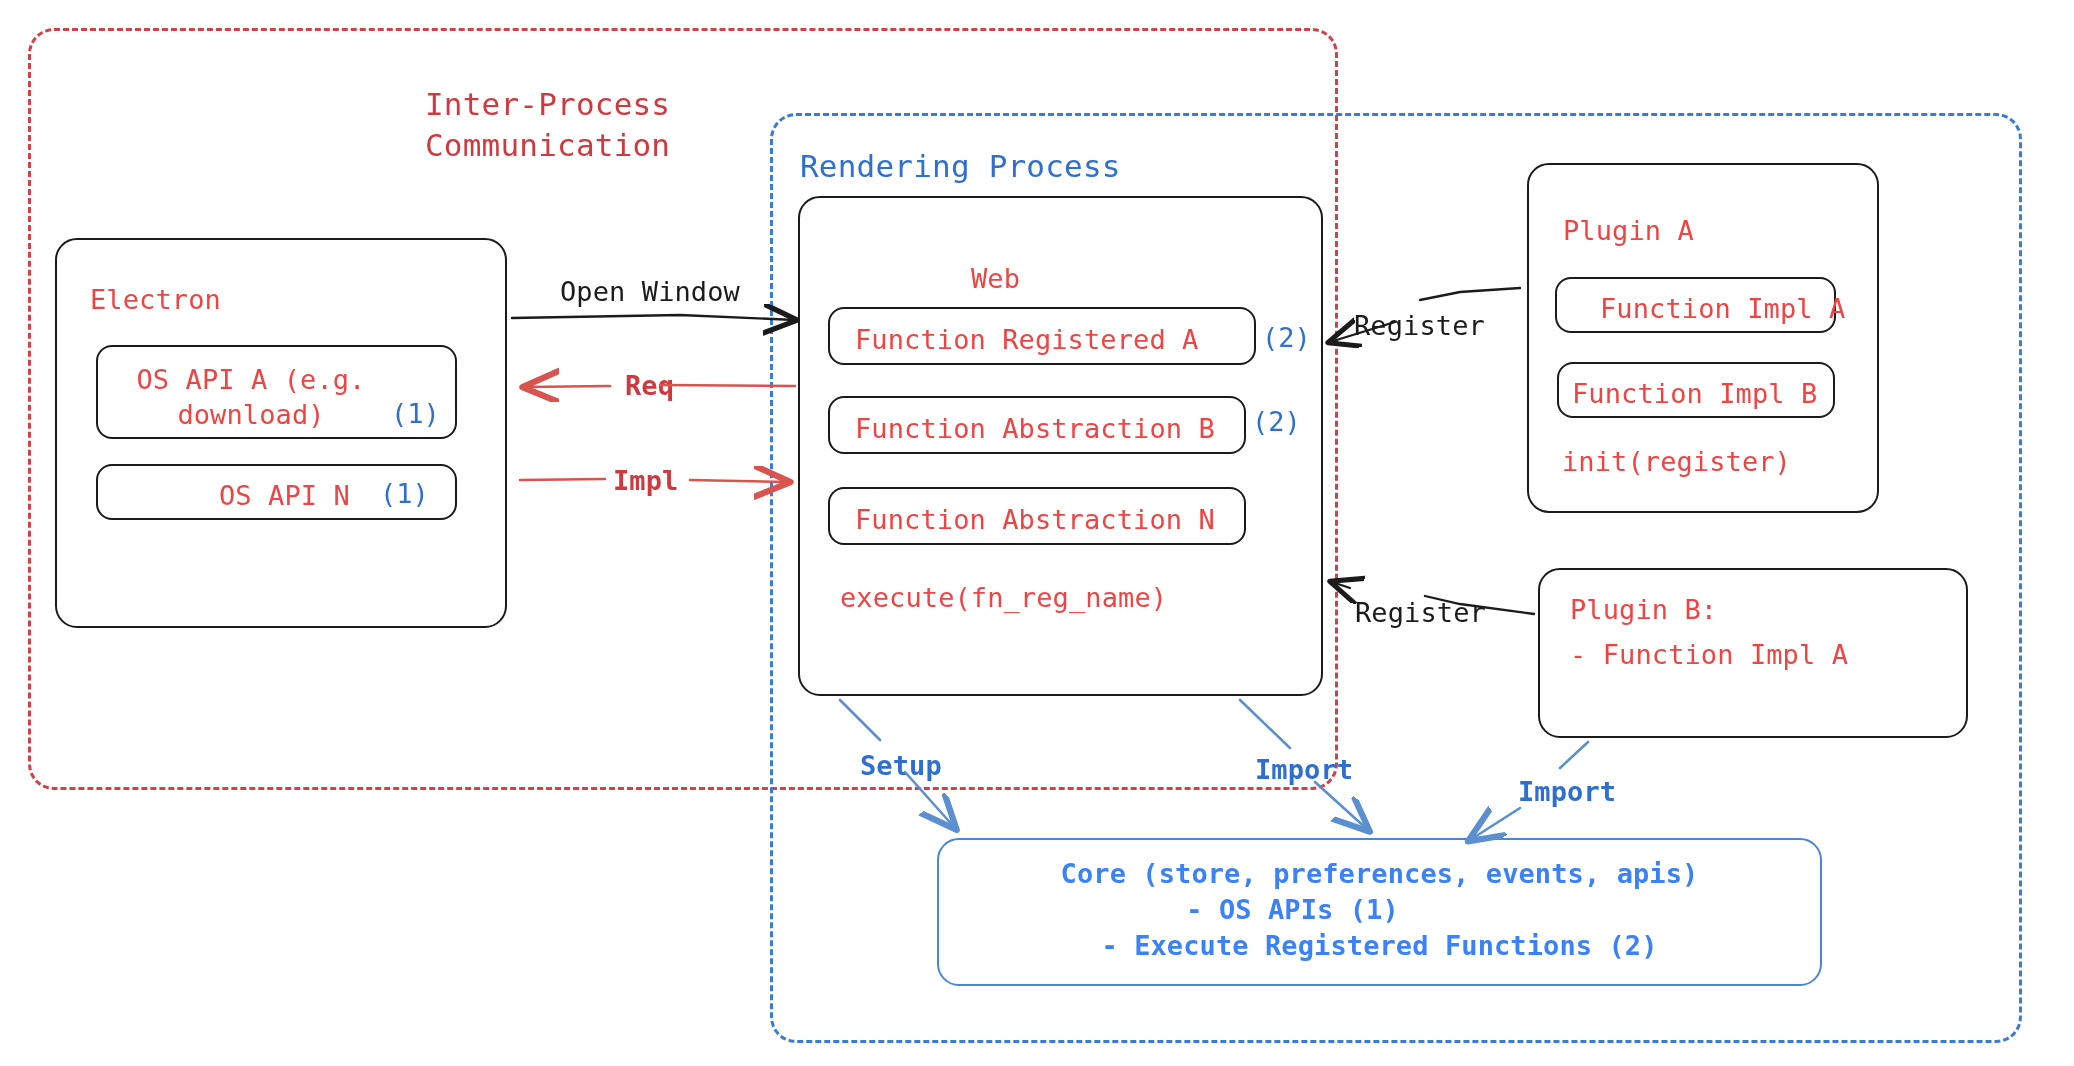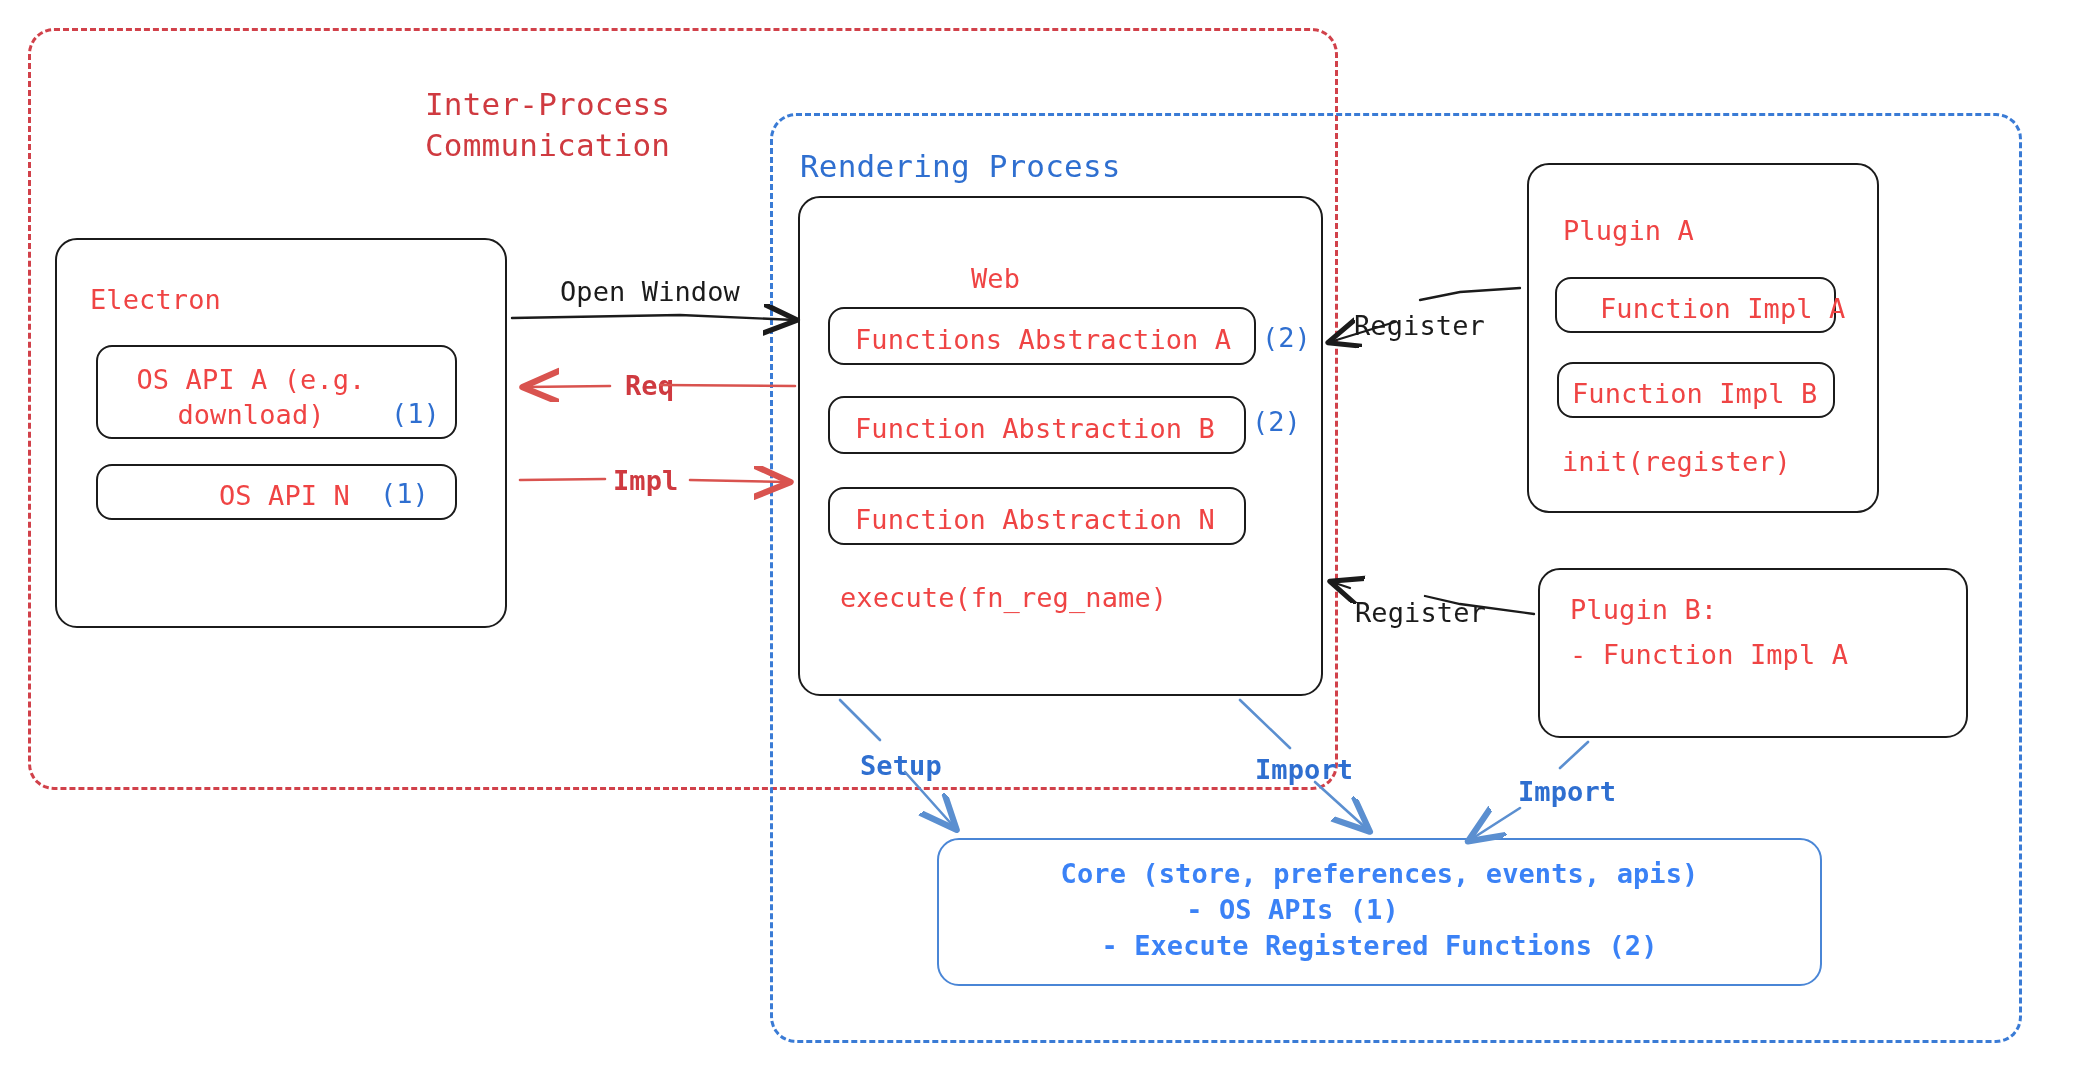--- a/index.html
+++ b/index.html
@@ -59,21 +59,21 @@
 
   <div class="box inner" style="left:96px;top:464px;width:361px;height:56px;"></div>
   <div class="txt" style="left:219px;top:478px;text-align:center;">OS API N</div>
   <div class="marker" style="left:380px;top:478px;">(1)</div>
 
   <div class="box" style="left:798px;top:196px;width:525px;height:500px;"></div>
 
   <div class="txt" style="left:935px;top:261px;margin-left:36px;">Web</div>
 
   <div class="box inner" style="left:828px;top:307px;width:428px;height:58px;"></div>
-  <div class="txt" style="left:855px;top:322px;">Functions Abstraction A</div>
+  <div class="txt" style="left:855px;top:322px;">Function Registered A</div>
   <div class="marker" style="left:1262px;top:322px;">(2)</div>
 
   <div class="box inner" style="left:828px;top:396px;width:418px;height:58px;"></div>
   <div class="txt" style="left:855px;top:411px;">Function Abstraction B</div>
   <div class="marker" style="left:1252px;top:406px;">(2)</div>
 
   <div class="box inner" style="left:828px;top:487px;width:418px;height:58px;"></div>
   <div class="txt" style="left:855px;top:502px;">Function Abstraction N</div>
 
   <div class="txt" style="left:840px;top:580px;">execute(fn_reg_name)</div>

